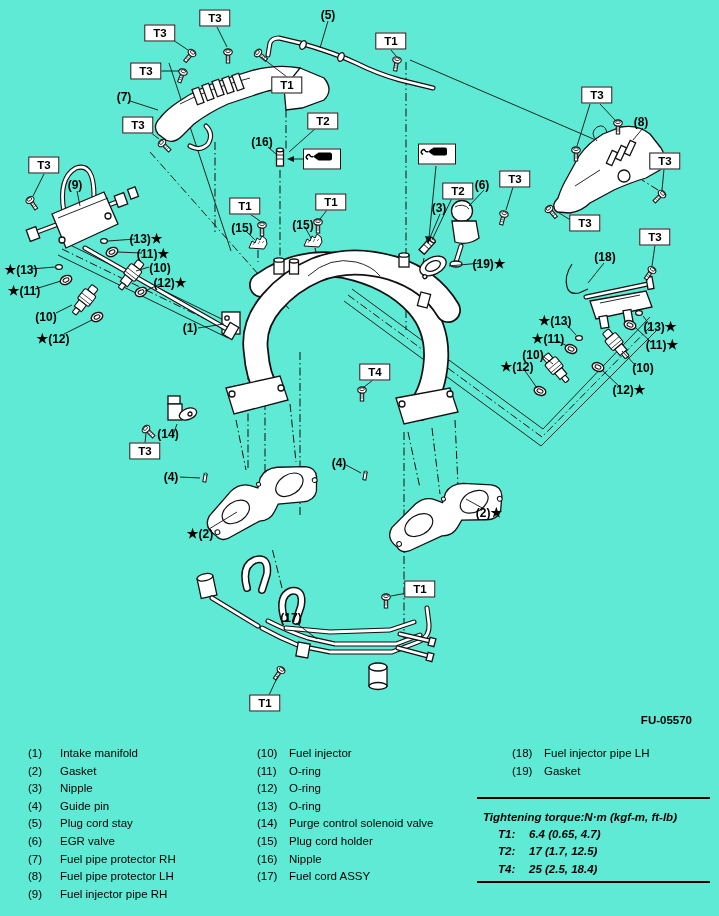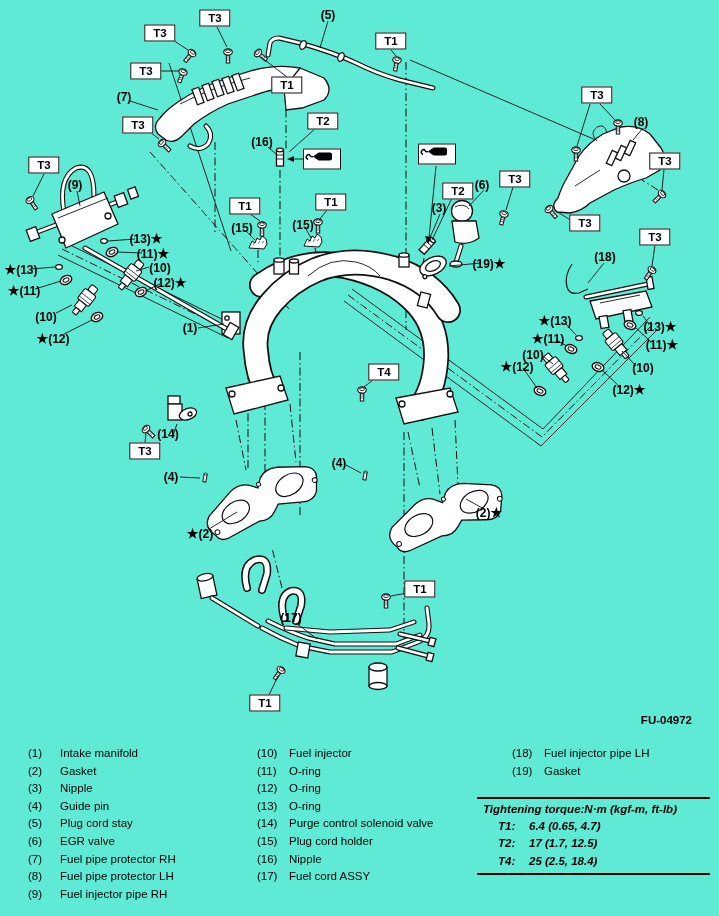--- a/index.html
+++ b/index.html
@@ -16,21 +16,21 @@
         width:36px;height:19px;z-index:5;display:flex;align-items:center;justify-content:center;}
   .figcode{position:absolute;left:612px;top:714px;width:80px;text-align:right;
         font:bold 11.5px "Liberation Sans",sans-serif;}
   
   .legend{position:absolute;left:0;top:745px;width:719px;height:160px;font:11.5px "Liberation Sans",sans-serif;}
   .lcol{position:absolute;top:0;}
   .lrow{height:17.6px;line-height:17.6px;white-space:nowrap;}
   .lnum{display:inline-block;width:32px;}
   
   .torque{position:absolute;left:477px;top:797px;width:233px;border-top:2.5px solid #000;
-        border-bottom:2.5px solid #000;padding:2px 0 3px 0;}
+        border-bottom:2.5px solid #000;padding:10px 0 3px 0;}
   .tq-title{font:bold italic 11.5px "Liberation Sans",sans-serif;padding:2px 0 3px 6px;}
   .tq-row{font:bold italic 11.5px "Liberation Sans",sans-serif;height:17.4px;line-height:17.4px;
         padding-left:21px;white-space:nowrap;}
   .tq-id{display:inline-block;width:31px;}
 </style>
 </head>
 <body>
 
 <div class="page">
   <div class="diagram">
@@ -423,21 +423,21 @@
         <div class="tbox" style="left: 655px; top: 237px;">T3</div>
         <div class="tbox" style="left: 145px; top: 451px;">T3</div>
         <div class="tbox" style="left: 287px; top: 85px;">T1</div>
         <div class="tbox" style="left: 391px; top: 41px;">T1</div>
         <div class="tbox" style="left: 245px; top: 206px;">T1</div>
         <div class="tbox" style="left: 331px; top: 202px;">T1</div>
         <div class="tbox" style="left: 420px; top: 589px;">T1</div>
         <div class="tbox" style="left: 265px; top: 703px;">T1</div>
         <div class="tbox" style="left: 323px; top: 121px;">T2</div>
         <div class="tbox" style="left: 458px; top: 191px;">T2</div>
-        <div class="tbox" style="left: 384px; top: 372px;">T4</div>
+        <div class="tbox" style="left: 375px; top: 372px;">T4</div>
       </div>
     <div id="callouts">
         <div class="callout" style="left: 328px; top: 15px;"><span>(5)</span></div>
         <div class="callout" style="left: 124px; top: 97px;"><span>(7)</span></div>
         <div class="callout" style="left: 75px; top: 185px;"><span>(9)</span></div>
         <div class="callout" style="left: 262px; top: 142px;"><span>(16)</span></div>
         <div class="callout" style="left: 242px; top: 228px;"><span>(15)</span></div>
         <div class="callout" style="left: 303px; top: 225px;"><span>(15)</span></div>
         <div class="callout" style="left: 146px; top: 238px;"><span>(13)</span><span class="star">★</span></div>
         <div class="callout" style="left: 153px; top: 253px;"><span>(11)</span><span class="star">★</span></div>
@@ -477,21 +477,21 @@
           </svg>
         </div>
         <div class="sealbox" style="left: 437px; top: 154px;">
           <svg width="30" height="14" viewBox="0 0 30 14">
             <path d="M4,10 q-3,-2 -1,-4 q2,-2 3,0 q1,2 3,1" stroke="#000" fill="none" stroke-width="1.5"></path>
             <polygon points="9,7 13,4 13,10" fill="#000"></polygon>
             <rect x="13" y="3" width="15" height="8" rx="2" fill="#000"></rect>
           </svg>
         </div>
       </div>
-    <div class="figcode">FU-04972</div>
+    <div class="figcode">FU-05570</div>
   </div>
 
   <div class="legend" id="legend">
       <div class="lcol" style="left: 28px;">
         <div class="lrow"><span class="lnum">(1)</span><span>Intake manifold</span></div>
         <div class="lrow"><span class="lnum">(2)</span><span>Gasket</span></div>
         <div class="lrow"><span class="lnum">(3)</span><span>Nipple</span></div>
         <div class="lrow"><span class="lnum">(4)</span><span>Guide pin</span></div>
         <div class="lrow"><span class="lnum">(5)</span><span>Plug cord stay</span></div>
         <div class="lrow"><span class="lnum">(6)</span><span>EGR valve</span></div>

